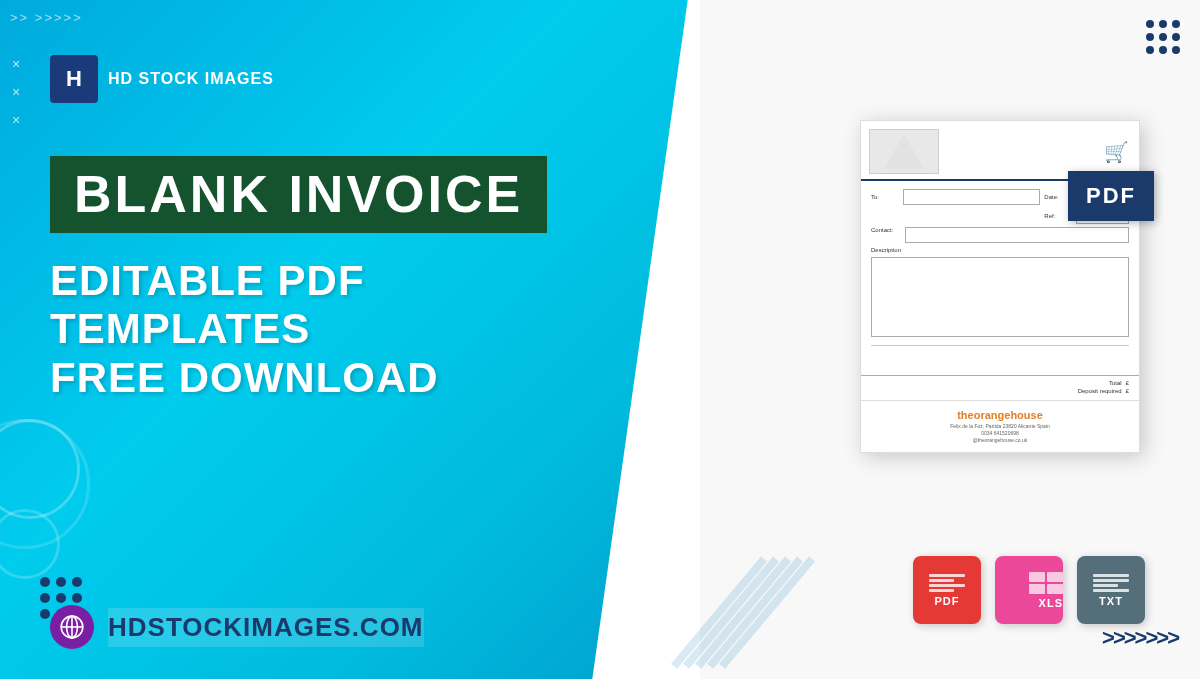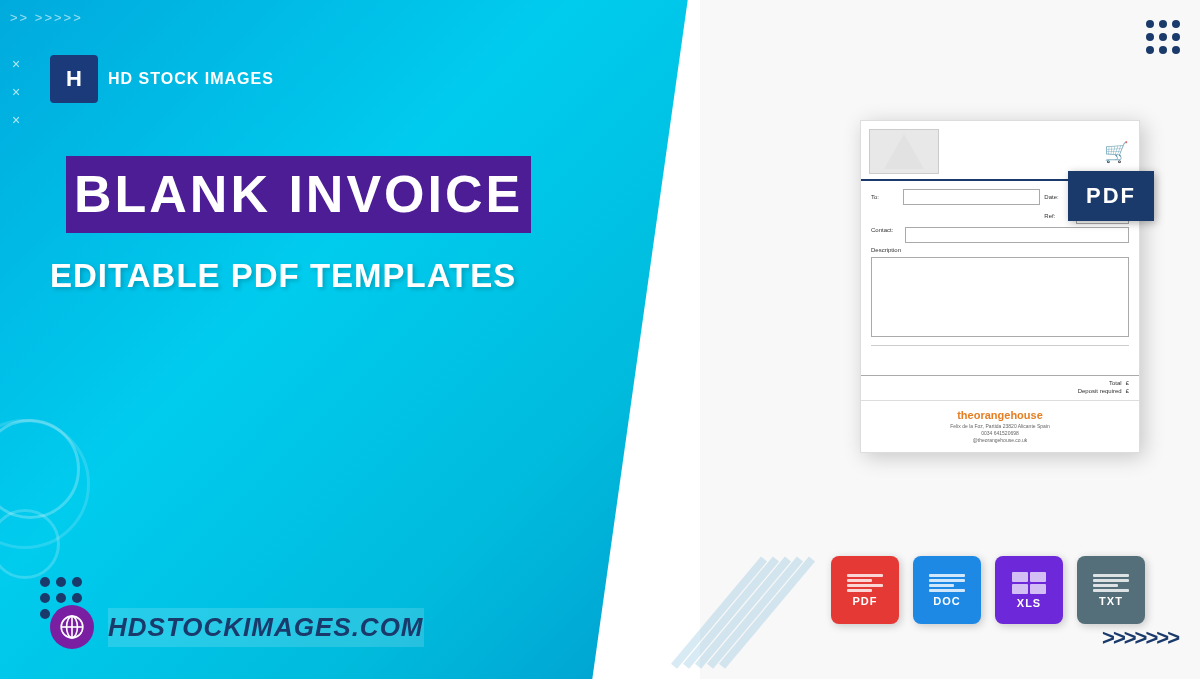--- a/index.html
+++ b/index.html
@@ -146,56 +146,55 @@
       font-size: 68px;
       font-weight: 900;
       font-family: Arial Black, sans-serif;
       text-transform: uppercase;
       line-height: 1;
       text-shadow: 2px 2px 4px rgba(0,0,0,0.3);
       letter-spacing: 2px;
     }
 
     .blank-invoice-box {
-      background: #4c1d95;
+      background: #14532d;
       display: inline-block;
-      padding: 10px 8px;
-      margin: 16px 16px;
+      padding: 10px 24px;
+      margin: 16px 0;
     }
     .blank-invoice-text {
       color: #fff;
       font-size: 52px;
       font-weight: 900;
       font-family: Arial Black, sans-serif;
       text-transform: uppercase;
       letter-spacing: 3px;
       line-height: 1.1;
     }
 
     .subtitle {
       color: #fff;
-      font-size: 33px;
+      font-size: 42px;
       font-weight: 900;
       font-family: Arial Black, sans-serif;
       text-transform: uppercase;
       line-height: 1.15;
       margin-top: 8px;
       text-shadow: 2px 2px 4px rgba(0,0,0,0.2);
       letter-spacing: 1px;
     }
 
     
     .website-bar {
       position: absolute;
       bottom: 30px; left: 50px;
       z-index: 10;
       display: flex;
       align-items: center;
       gap: 14px;
-      font-style: italic;
     }
     .globe-icon {
       width: 44px; height: 44px;
       border-radius: 50%;
       background: #7b1fa2;
       display: flex; align-items: center; justify-content: center;
     }
     .globe-icon svg {
       width: 26px; height: 26px;
     }
@@ -352,21 +351,21 @@
       display: flex;
       flex-direction: column;
       align-items: center;
       justify-content: center;
       gap: 3px;
       box-shadow: 2px 2px 8px rgba(0,0,0,0.2);
     }
 
     .format-icon.pdf-icon { background: #e53935; }
     .format-icon.doc-icon { background: #1e88e5; }
-    .format-icon.xls-icon { background: #6d28d9; }
+    .format-icon.xls-icon { background: #ec4899; align-items: flex-end; }
     .format-icon.txt-icon { background: #546e7a; text-align: right; }
 
     .format-icon-lines {
       display: flex;
       flex-direction: column;
       gap: 2px;
       width: 36px;
     }
     .format-icon-line {
       height: 3px;
@@ -469,20 +468,21 @@
 </div>
 
 <div class="main-left">
 
   <div class="blank-invoice-box">
     <div class="blank-invoice-text">BLANK INVOICE</div>
   </div>
 
   <div class="subtitle">
     <div>EDITABLE PDF TEMPLATES</div>
+    <div>FREE DOWNLOAD</div>
   </div>
 </div>
 
 <div class="website-bar">
   <div class="globe-icon">
     <svg viewBox="0 0 24 24" fill="white">
       <circle cx="12" cy="12" r="10" fill="none" stroke="white" stroke-width="1.5"></circle>
       <ellipse cx="12" cy="12" rx="5" ry="10" fill="none" stroke="white" stroke-width="1.5"></ellipse>
       <line x1="2" y1="12" x2="22" y2="12" stroke="white" stroke-width="1.5"></line>
       <line x1="12" y1="2" x2="12" y2="22" stroke="white" stroke-width="1.5"></line>
@@ -577,31 +577,20 @@
       <div class="format-icon-lines">
         <div class="format-icon-line"></div>
         <div class="format-icon-line short"></div>
         <div class="format-icon-line"></div>
         <div class="format-icon-line short"></div>
       </div>
       <div class="format-icon-label">PDF</div>
     </div>
   </div>
 
-  <div class="format-icon-wrapper">
-    <div class="format-icon doc-icon">
-      <div class="format-icon-lines">
-        <div class="format-icon-line"></div>
-        <div class="format-icon-line"></div>
-        <div class="format-icon-line short"></div>
-        <div class="format-icon-line"></div>
-      </div>
-      <div class="format-icon-label">DOC</div>
-    </div>
-  </div>
 
   <div class="format-icon-wrapper">
     <div class="format-icon xls-icon">
       <div style="display:grid;grid-template-columns:1fr 1fr;gap:2px;width:34px;">
         <div style="height:10px;background:rgba(255,255,255,0.7);border-radius:1px;"></div>
         <div style="height:10px;background:rgba(255,255,255,0.7);border-radius:1px;"></div>
         <div style="height:10px;background:rgba(255,255,255,0.7);border-radius:1px;"></div>
         <div style="height:10px;background:rgba(255,255,255,0.7);border-radius:1px;"></div>
       </div>
       <div class="format-icon-label">XLS</div>

